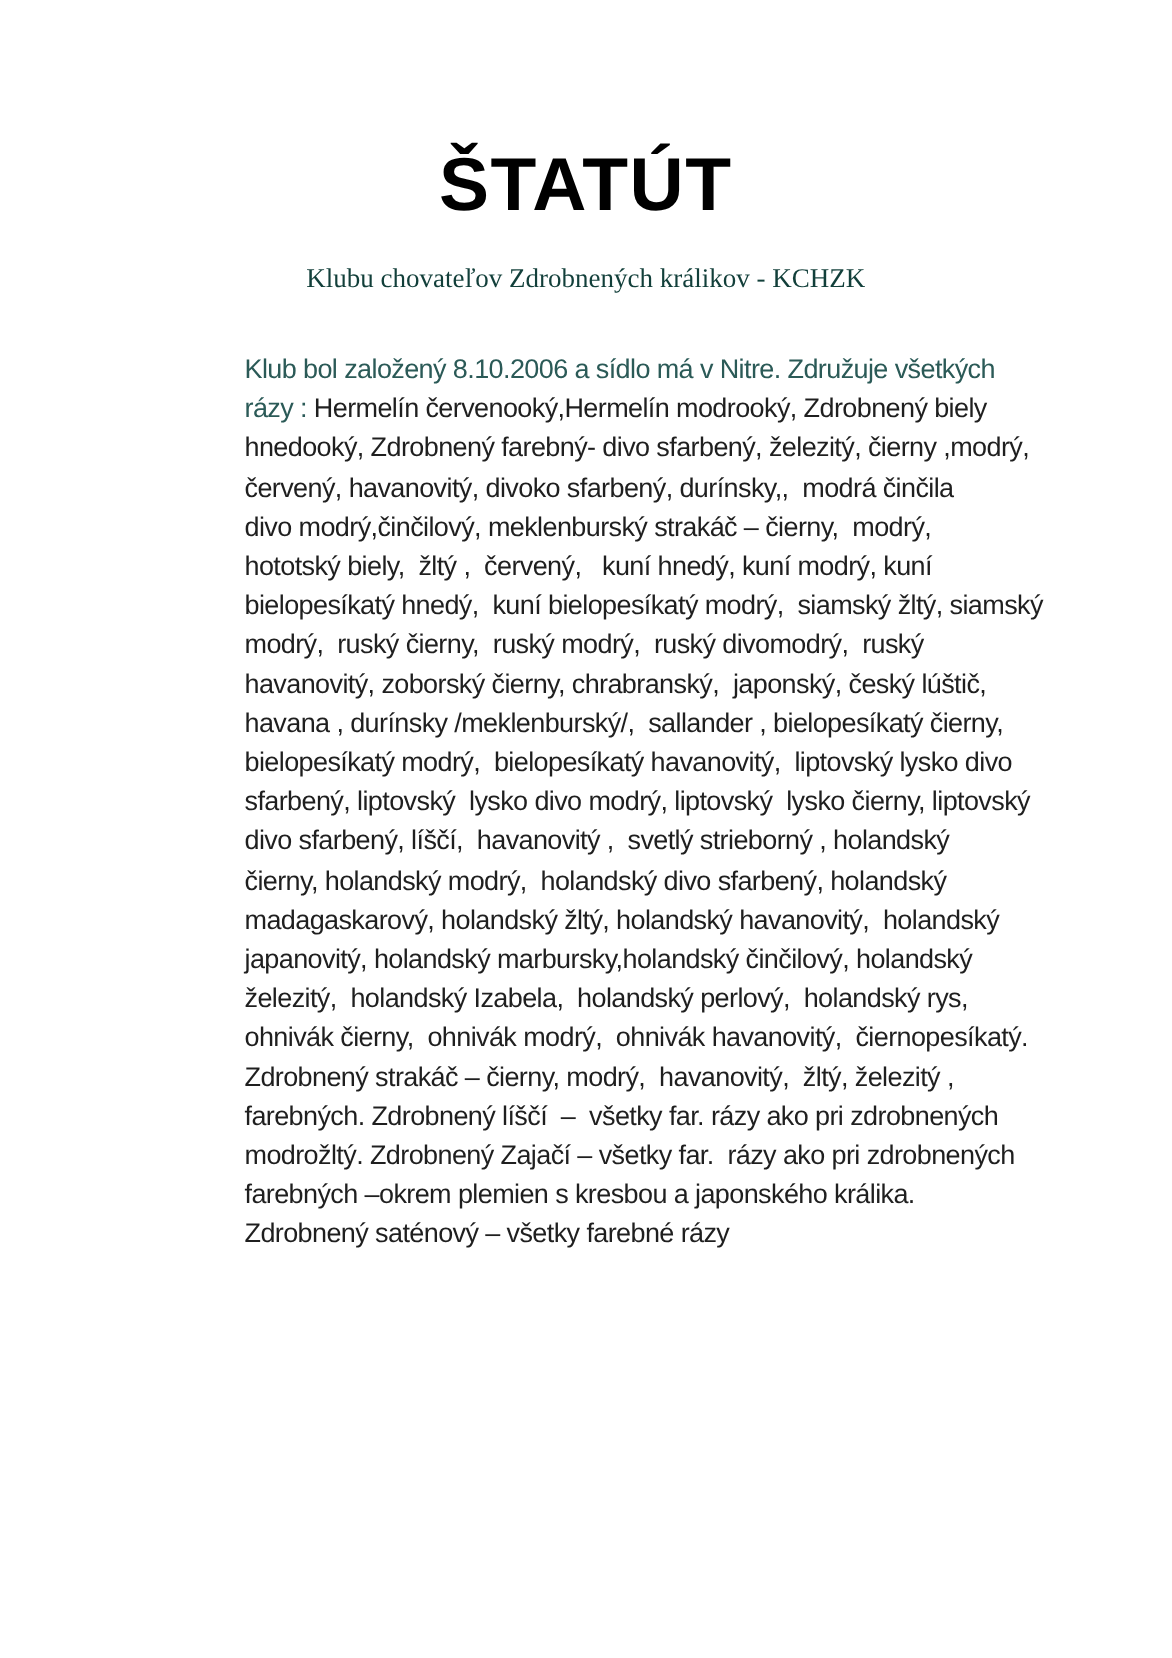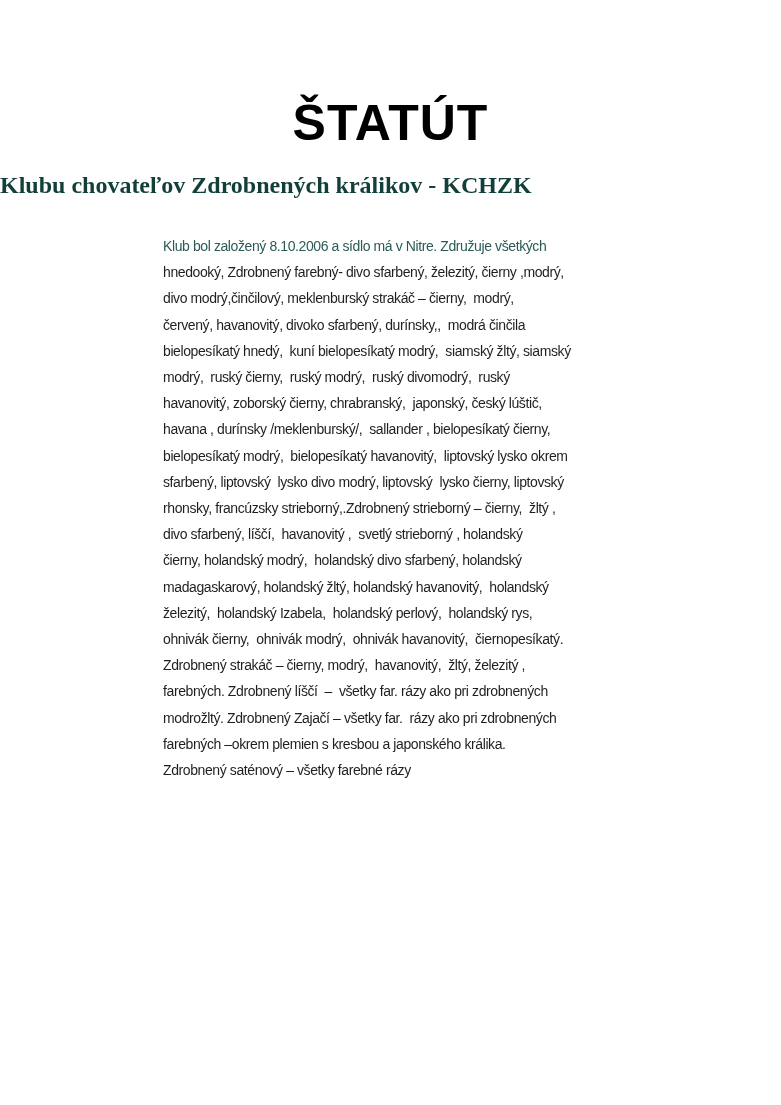--- a/index.html
+++ b/index.html
@@ -30,64 +30,67 @@
     font-weight: 700;
     line-height: 58px;
     letter-spacing: 1px;
     color: var(--title-text);
   }
   .doc-subtitle {
     position: absolute;
     top: 172px;
     left: 0;
     width: 100%;
+    text-align: center;
     font-family: "Liberation Serif", "DejaVu Serif", serif;
-    font-size: 24px;
-    font-weight: 700;
+    font-size: 18px;
+    font-weight: 400;
     line-height: 26px;
     color: var(--subtitle-text);
   }
   .body-text {
     position: absolute;
     top: 233px;
     left: 163px;
     width: 560px;
   }
   .line {
     white-space: pre;
-    font-size: 14px;
+    font-size: 18px;
     line-height: 26.2px;
     letter-spacing: -0.4px;
     color: var(--body-text);
     min-height: 26.2px;
   }
   .line .teal { color: var(--intro-text); }
   .line .blk  { color: var(--body-text); }
 </style>
 </head>
 <body>
 
 <div class="page">
   <div class="doc-title">ŠTATÚT</div>
   <div class="doc-subtitle">Klubu chovateľov Zdrobnených králikov - KCHZK</div>
   <div class="body-text">
       <div class="line"><span class="teal">Klub bol založený 8.10.2006 a sídlo má v Nitre. Združuje všetkých</span></div>
+      <div class="line"><span class="teal">rázy : </span><span class="blk">Hermelín červenooký,Hermelín modrooký, Zdrobnený biely</span></div>
       <div class="line"><span class="blk">hnedooký, Zdrobnený farebný- divo sfarbený, železitý, čierny ,modrý,</span></div>
+      <div class="line"><span class="blk">červený, havanovitý, divoko sfarbený, durínsky,,  modrá činčila</span></div>
       <div class="line"><span class="blk">divo modrý,činčilový, meklenburský strakáč – čierny,  modrý,</span></div>
-      <div class="line"><span class="blk">červený, havanovitý, divoko sfarbený, durínsky,,  modrá činčila</span></div>
+      <div class="line"><span class="blk">hototský biely,  žltý ,  červený,   kuní hnedý, kuní modrý, kuní</span></div>
       <div class="line"><span class="blk">bielopesíkatý hnedý,  kuní bielopesíkatý modrý,  siamský žltý, siamský</span></div>
       <div class="line"><span class="blk">modrý,  ruský čierny,  ruský modrý,  ruský divomodrý,  ruský</span></div>
       <div class="line"><span class="blk">havanovitý, zoborský čierny, chrabranský,  japonský, český lúštič,</span></div>
       <div class="line"><span class="blk">havana , durínsky /meklenburský/,  sallander , bielopesíkatý čierny,</span></div>
-      <div class="line"><span class="blk">bielopesíkatý modrý,  bielopesíkatý havanovitý,  liptovský lysko okrem</span></div>
+      <div class="line"><span class="blk">bielopesíkatý modrý,  bielopesíkatý havanovitý,  liptovský lysko divo</span></div>
       <div class="line"><span class="blk">sfarbený, liptovský  lysko divo modrý, liptovský  lysko čierny, liptovský</span></div>
-      <div class="line"><span class="blk">rhonsky, francúzsky strieborný,.Zdrobnený strieborný – čierny,  žltý ,</span></div>
       <div class="line"><span class="blk">divo sfarbený, líščí,  havanovitý ,  svetlý strieborný , holandský</span></div>
       <div class="line"><span class="blk">čierny, holandský modrý,  holandský divo sfarbený, holandský</span></div>
       <div class="line"><span class="blk">madagaskarový, holandský žltý, holandský havanovitý,  holandský</span></div>
+      <div class="line"><span class="blk">japanovitý, holandský marbursky,holandský činčilový, holandský</span></div>
       <div class="line"><span class="blk">železitý,  holandský Izabela,  holandský perlový,  holandský rys,</span></div>
       <div class="line"><span class="blk">ohnivák čierny,  ohnivák modrý,  ohnivák havanovitý,  čiernopesíkatý.</span></div>
       <div class="line"><span class="blk">Zdrobnený strakáč – čierny, modrý,  havanovitý,  žltý, železitý ,</span></div>
       <div class="line"><span class="blk">farebných. Zdrobnený líščí  –  všetky far. rázy ako pri zdrobnených</span></div>
       <div class="line"><span class="blk">modrožltý. Zdrobnený Zajačí – všetky far.  rázy ako pri zdrobnených</span></div>
       <div class="line"><span class="blk">farebných –okrem plemien s kresbou a japonského králika.</span></div>
       <div class="line"><span class="blk">Zdrobnený saténový – všetky farebné rázy</span></div>
     </div>
 </div>
 

